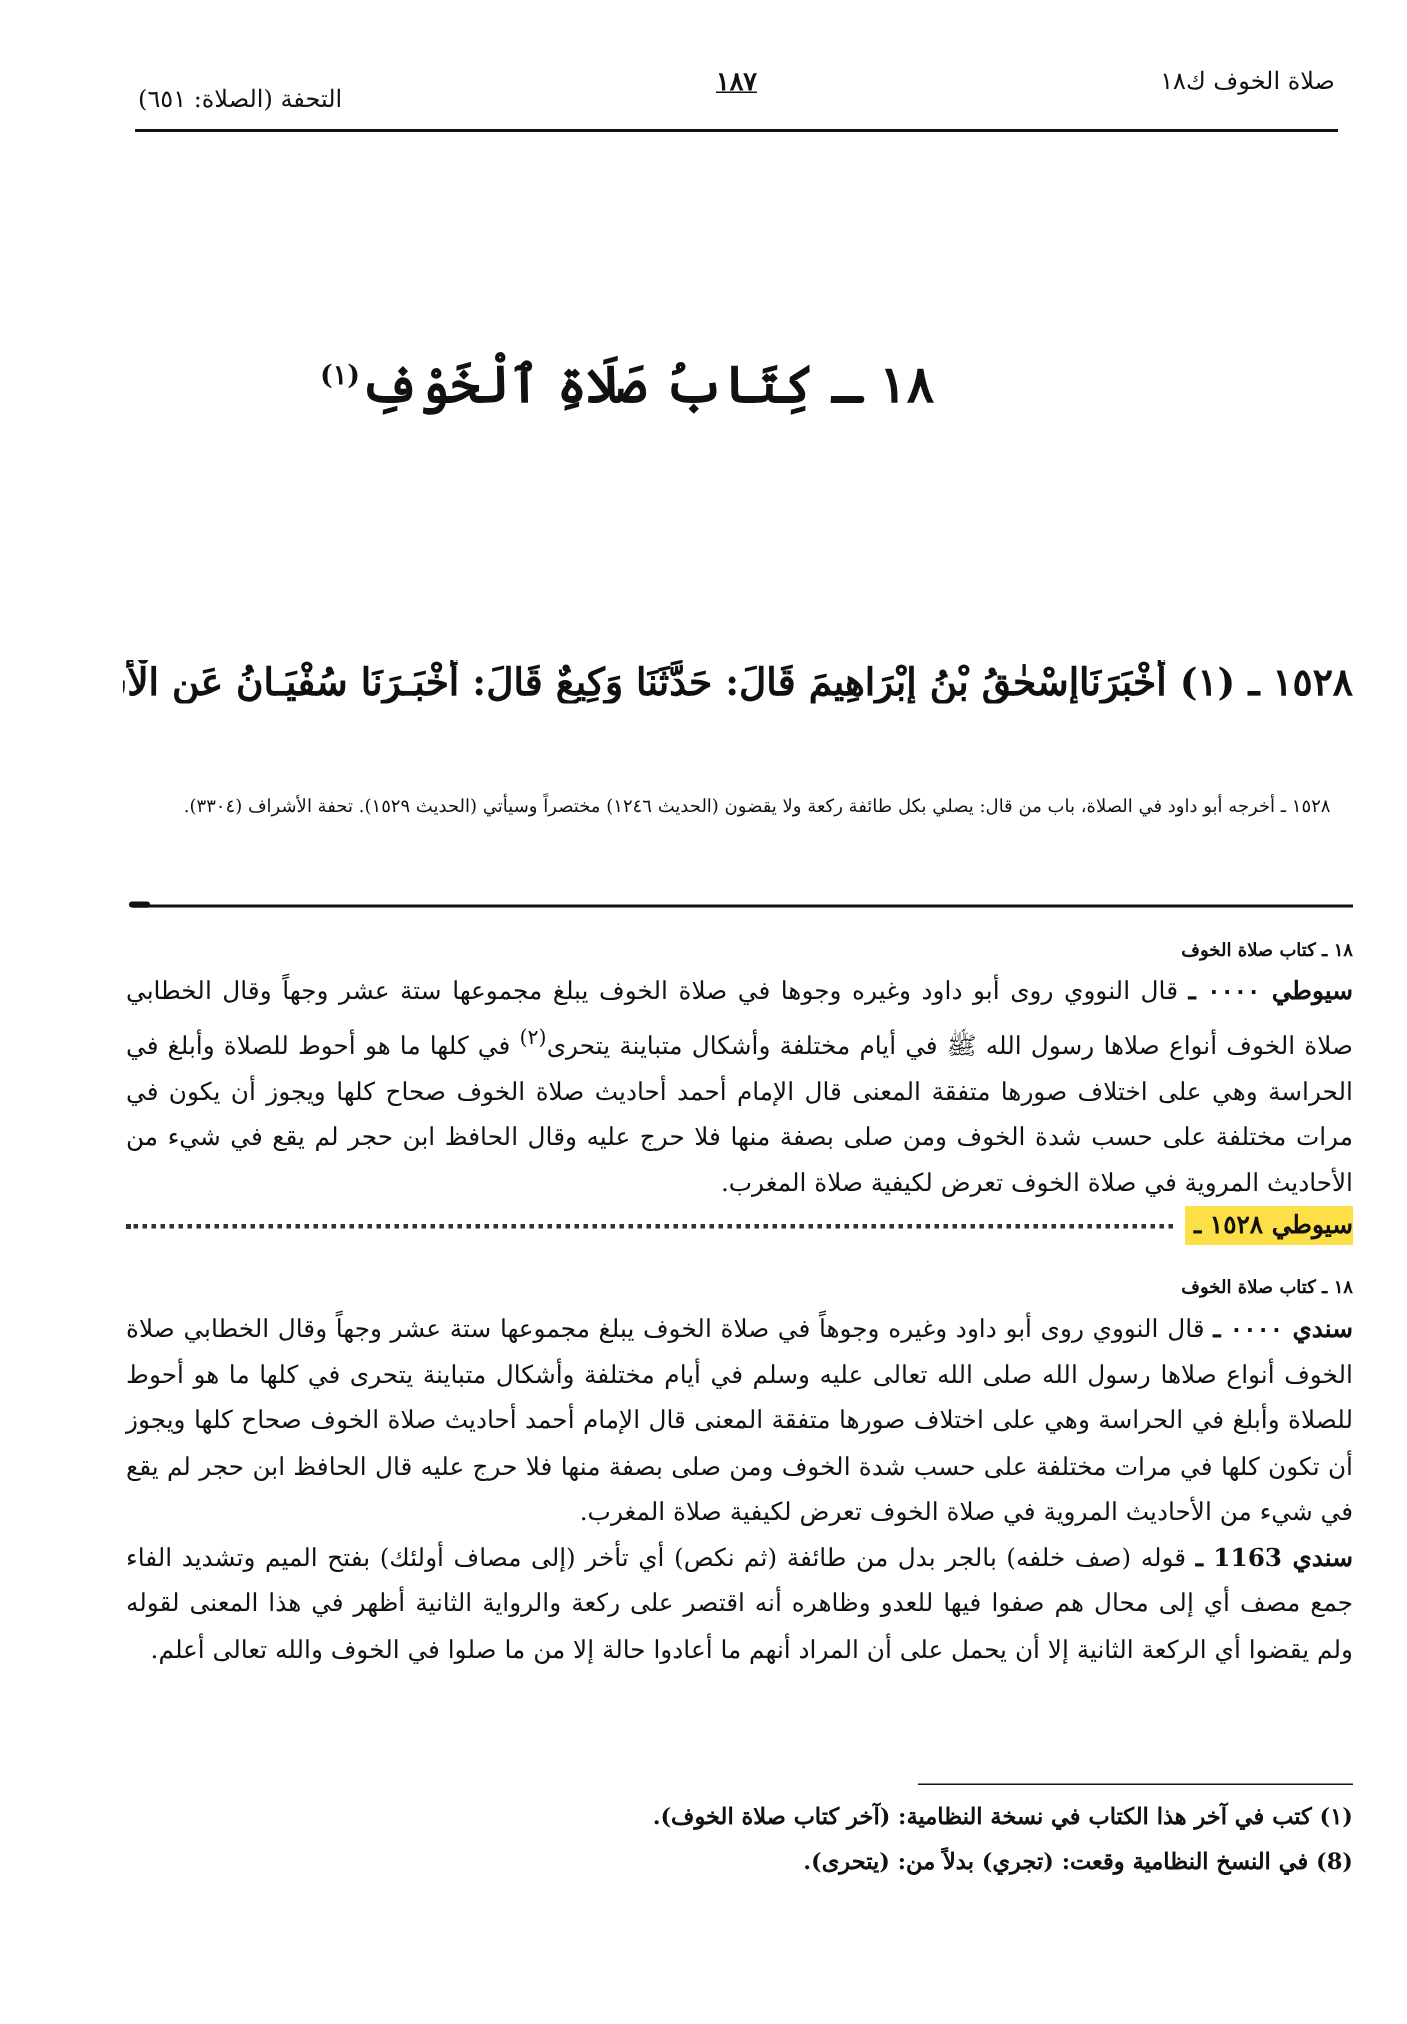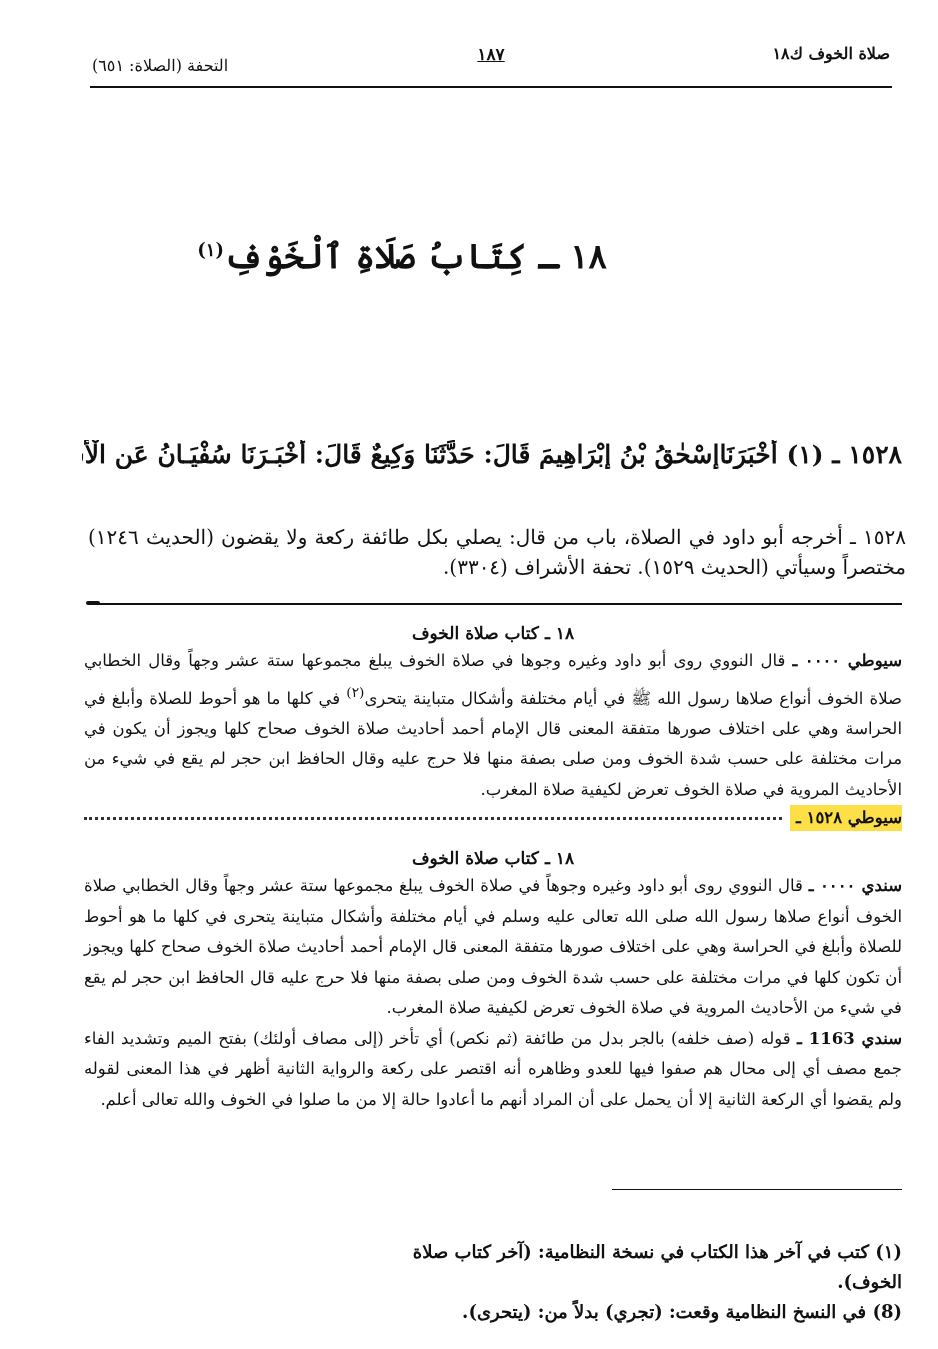--- a/index.html
+++ b/index.html
@@ -5,63 +5,63 @@
   html, body { margin: 0; padding: 0; background: #ffffff; }
   body {
     width: 938px; height: 1349px; position: relative; overflow: hidden;
     font-family: "DejaVu Serif", "Liberation Serif", serif;
     color: #111;
   }
   .page { position: absolute; left: 0; top: 0; width: 938px; height: 1349px; }
 
   
   .header { position: absolute; top: 44px; left: 92px; width: 798px; height: 30px; font-size: 16px; }
-  .header .right { position: absolute; right: 0; top: 0; direction: rtl; font-weight: bold; }
+  .header .right { position: absolute; right: 0; top: 0; direction: rtl; }
   .header .center { position: absolute; left: 0; right: 0; top: 0; text-align: center; font-weight: bold; font-size: 17px; text-decoration: underline; }
   .header .left { position: absolute; left: 0; top: 12px; direction: rtl; }
   .header-rule { position: absolute; top: 86px; left: 90px; width: 802px; height: 2px; background: #111; }
 
   
   .chapter-title {
-    position: absolute; top: 236px; left: 0; width: 804px; text-align: center;
+    position: absolute; top: 236px; left: 16px; width: 804px; text-align: center;
     font-size: 34px; font-weight: bold; direction: rtl;
   }
   .chapter-title sup { font-size: 18px; }
 
   
   .hadith {
     position: absolute; top: 440px; left: 82px; width: 820px;
     font-size: 25px; font-weight: bold; direction: rtl; text-align: justify;
     white-space: nowrap; overflow: hidden;
   }
 
   
   .takhrij {
-    position: absolute; top: 522px; left: 88px; width: 818px;
-    font-size: 20px; line-height: 30px; direction: rtl; text-align: justify;
+    position: absolute; top: 522px; left: 69px; width: 818px;
+    font-size: 12px; line-height: 30px; direction: rtl; text-align: justify;
   }
 
   .mid-rule { position: absolute; top: 603px; left: 88px; width: 814px; height: 2px; background: #111; }
   .mid-rule::before { content: ""; position: absolute; left: -2px; top: -2px; width: 14px; height: 4px; background: #111; border-radius: 2px; }
 
   
   .commentary { position: absolute; left: 84px; width: 818px; direction: rtl; font-size: 16.5px; line-height: 30.5px; }
-  .commentary .sec-title { text-align: center; font-weight: bold; font-size: 17px; line-height: 26px; }
+  .commentary .sec-title { text-align: right; font-weight: bold; font-size: 12px; line-height: 26px; }
   .commentary p { margin: 0; text-align: justify; text-align-last: right; }
   .commentary .lead { font-weight: bold; }
   .dots-line { position: relative; height: 26px; line-height: 26px; font-weight: bold; }
   .dots-line .lab { position: absolute; right: 0; top: 0; background: #fde047; padding-left: 6px; }
   .dots-line .dots { position: absolute; left: 0; right: 120px; top: 12px; border-bottom: 3px dotted #333; }
 
   .sec-suyuti { top: 620px; }
   .sec-sindi { top: 845px; }
 
   
   .fn-rule { position: absolute; top: 1189px; left: 612px; width: 290px; height: 1px; background: #111; }
-  .footnotes { position: absolute; top: 1196px; right: 36px; width: 520px; direction: rtl; font-size: 18px; line-height: 30px; font-weight: bold; margin-top: 41px; }
+  .footnotes { position: absolute; top: 1196px; right: 36px; width: 520px; direction: rtl; font-size: 15px; line-height: 30px; font-weight: bold; }
   .footnotes div { text-align: right; }
 </style>
 </head>
 <body>
 
 <div class="page">
 
   <div class="header">
     <span class="right">صلاة الخوف ك١٨</span>
     <span class="center">١٨٧</span>

